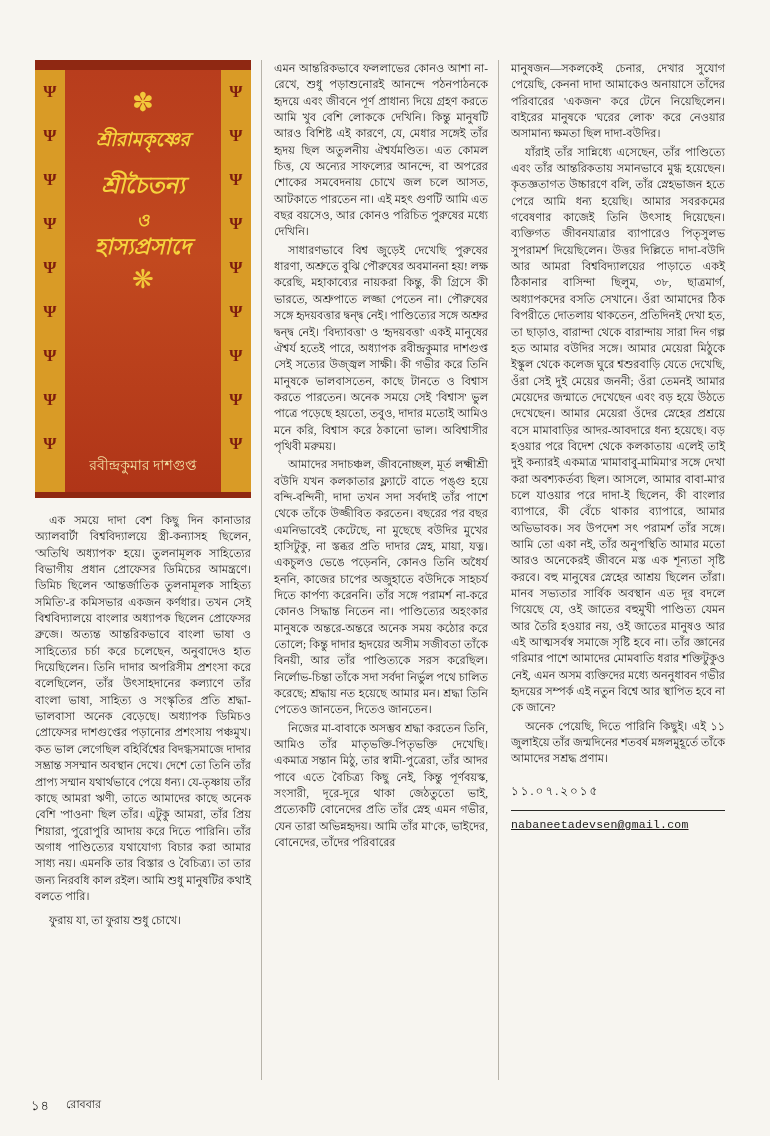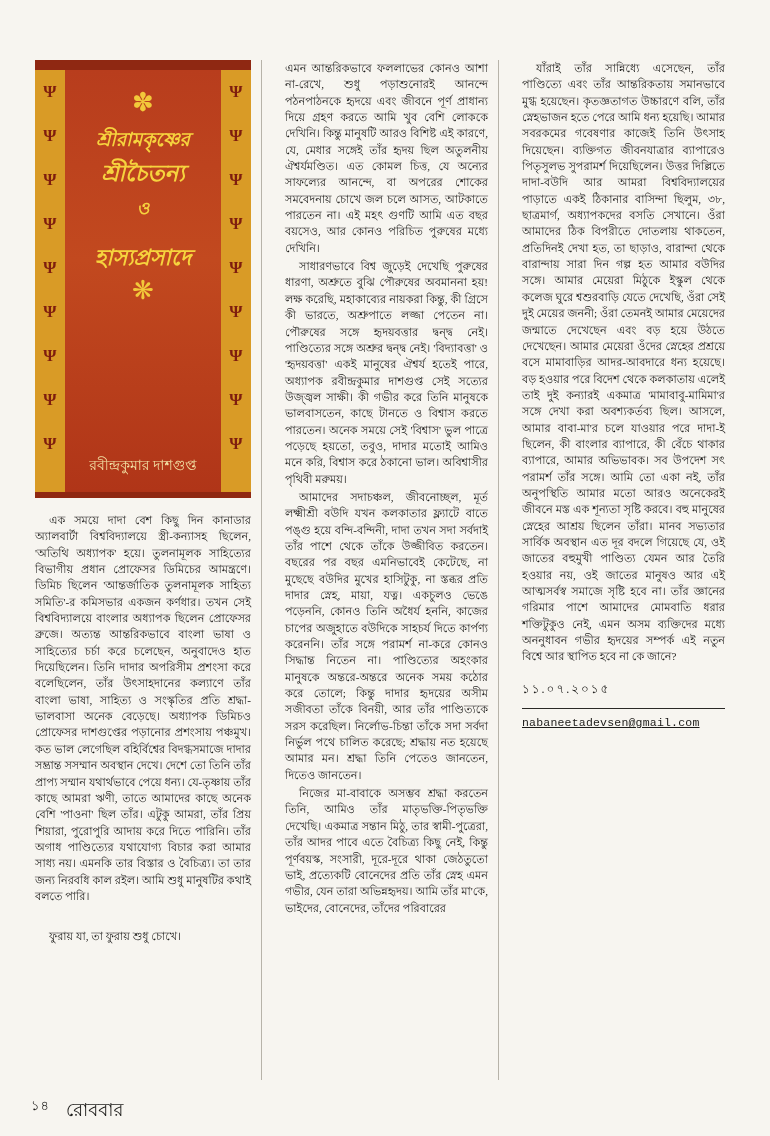--- a/index.html
+++ b/index.html
@@ -24,29 +24,29 @@
   }
   .col{
     width:216px;
     font-size:11.2px;
     line-height:1.46;
     text-align:justify;
     min-height:1020px;
   }
   .col + .col{
     border-left:1px solid #b7b3a9;
-    padding-left:23px;
+    padding-left:12px;
     margin-left:10px;
   }
   .col p{
     margin:0 0 2px 0;
     text-indent:14px;
   }
   .col p.noindent{text-indent:0;}
-  .col p.standalone{margin-top:24px;}
+  .col p.standalone{margin-top:8px;}
 
   
   .cover{
     width:216px;height:438px;
     background:#a63218;
     border-top:10px solid #8f2812;
     border-bottom:6px solid #8f2812;
     box-sizing:border-box;
     display:flex;
     margin-bottom:14px;
@@ -87,37 +87,37 @@
     text-align:left;
     margin-top:6px;
   }
   .cover-title-2{
     color:#f6d33e;
     font-style:italic;
     font-weight:bold;
     font-size:23px;
     line-height:1.25;
     text-align:center;
-    margin-top:8px;
+    margin-top:20px;
   }
   .cover-title-3{
     color:#f6d33e;
     font-style:italic;
     font-weight:bold;
     font-size:17px;
     margin-top:8px;
   }
   .cover-title-4{
     color:#f6d33e;
     font-style:italic;
     font-weight:bold;
     font-size:22px;
     line-height:1.25;
     text-align:right;
-    margin-top:23px;
+    margin-top:0;
   }
   .cover-author{
     color:#f3e3a6;
     font-size:14px;
     margin-top:auto;
     padding-bottom:6px;
     text-align:center;
   }
 
   
@@ -142,21 +142,21 @@
   .footer{
     position:absolute;
     left:31px;
     top:1096px;
     font-size:13px;
     display:flex;
     gap:16px;
     align-items:flex-start;
   }
   .footer .pageno{letter-spacing:1px;}
-  .footer .mag{font-size:18px;}
+  .footer .mag{font-size:11px;}
 </style>
 </head>
 <body>
 
 <div class="page">
 
   <div class="columns">
 
     <div class="col">
 
@@ -195,21 +195,23 @@
     </div>
 
     <div class="col">
       <p class="noindent">এমন আন্তরিকভাবে ফললাভের কোনও আশা না-রেখে, শুধু পড়াশুনোরই আনন্দে পঠনপাঠনকে হৃদয়ে এবং জীবনে পূর্ণ প্রাধান্য দিয়ে গ্রহণ করতে আমি খুব বেশি লোককে দেখিনি। কিন্তু মানুষটি আরও বিশিষ্ট এই কারণে, যে, মেধার সঙ্গেই তাঁর হৃদয় ছিল অতুলনীয় ঐশ্বর্যমণ্ডিত। এত কোমল চিত্ত, যে অন্যের সাফল্যের আনন্দে, বা অপরের শোকের সমবেদনায় চোখে জল চলে আসত, আটকাতে পারতেন না। এই মহৎ গুণটি আমি এত বছর বয়সেও, আর কোনও পরিচিত পুরুষের মধ্যে দেখিনি।</p>
       <p>সাধারণভাবে বিশ্ব জুড়েই দেখেছি পুরুষের ধারণা, অশ্রুতে বুঝি পৌরুষের অবমাননা হয়! লক্ষ করেছি, মহাকাব্যের নায়করা কিন্তু, কী গ্রিসে কী ভারতে, অশ্রুপাতে লজ্জা পেতেন না। পৌরুষের সঙ্গে হৃদয়বত্তার দ্বন্দ্ব নেই। পাণ্ডিত্যের সঙ্গে অশ্রুর দ্বন্দ্ব নেই। 'বিদ্যাবত্তা' ও 'হৃদয়বত্তা' একই মানুষের ঐশ্বর্য হতেই পারে, অধ্যাপক রবীন্দ্রকুমার দাশগুপ্ত সেই সত্যের উজ্জ্বল সাক্ষী। কী গভীর করে তিনি মানুষকে ভালবাসতেন, কাছে টানতে ও বিশ্বাস করতে পারতেন। অনেক সময়ে সেই 'বিশ্বাস' ভুল পাত্রে পড়েছে হয়তো, তবুও, দাদার মতোই আমিও মনে করি, বিশ্বাস করে ঠকানো ভাল। অবিশ্বাসীর পৃথিবী মরুময়।</p>
       <p>আমাদের সদাচঞ্চল, জীবনোচ্ছল, মূর্ত লক্ষ্মীশ্রী বউদি যখন কলকাতার ফ্ল্যাটে বাতে পঙ্গু হয়ে বন্দি-বন্দিনী, দাদা তখন সদা সর্বদাই তাঁর পাশে থেকে তাঁকে উজ্জীবিত করতেন। বছরের পর বছর এমনিভাবেই কেটেছে, না মুছেছে বউদির মুখের হাসিটুকু, না স্তব্ধর প্রতি দাদার স্নেহ, মায়া, যত্ন। একচুলও ভেঙে পড়েননি, কোনও তিনি অধৈর্য হননি, কাজের চাপের অজুহাতে বউদিকে সাহচর্য দিতে কার্পণ্য করেননি। তাঁর সঙ্গে পরামর্শ না-করে কোনও সিদ্ধান্ত নিতেন না। পাণ্ডিত্যের অহংকার মানুষকে অন্তরে-অন্তরে অনেক সময় কঠোর করে তোলে; কিন্তু দাদার হৃদয়ের অসীম সজীবতা তাঁকে বিনয়ী, আর তাঁর পাণ্ডিত্যকে সরস করেছিল। নির্লোভ-চিন্তা তাঁকে সদা সর্বদা নির্ভুল পথে চালিত করেছে; শ্রদ্ধায় নত হয়েছে আমার মন। শ্রদ্ধা তিনি পেতেও জানতেন, দিতেও জানতেন।</p>
       <p>নিজের মা-বাবাকে অসম্ভব শ্রদ্ধা করতেন তিনি, আমিও তাঁর মাতৃভক্তি-পিতৃভক্তি দেখেছি। একমাত্র সন্তান মিঠু, তার স্বামী-পুত্রেরা, তাঁর আদর পাবে এতে বৈচিত্র্য কিছু নেই, কিন্তু পূর্ণবয়স্ক, সংসারী, দূরে-দূরে থাকা জেঠতুতো ভাই, প্রত্যেকটি বোনেদের প্রতি তাঁর স্নেহ এমন গভীর, যেন তারা অভিন্নহৃদয়। আমি তাঁর মা'কে, ভাইদের, বোনেদের, তাঁদের পরিবারের</p>
     </div>
 
     <div class="col">
+      <p class="noindent">মানুষজন—সকলকেই চেনার, দেখার সুযোগ পেয়েছি, কেননা দাদা আমাকেও অনায়াসে তাঁদের পরিবারের 'একজন' করে টেনে নিয়েছিলেন। বাইরের মানুষকে 'ঘরের লোক' করে নেওয়ার অসামান্য ক্ষমতা ছিল দাদা-বউদির।</p>
       <p>যাঁরাই তাঁর সান্নিধ্যে এসেছেন, তাঁর পাণ্ডিত্যে এবং তাঁর আন্তরিকতায় সমানভাবে মুগ্ধ হয়েছেন। কৃতজ্ঞতাগত উচ্চারণে বলি, তাঁর স্নেহভাজন হতে পেরে আমি ধন্য হয়েছি। আমার সবরকমের গবেষণার কাজেই তিনি উৎসাহ দিয়েছেন। ব্যক্তিগত জীবনযাত্রার ব্যাপারেও পিতৃসুলভ সুপরামর্শ দিয়েছিলেন। উত্তর দিল্লিতে দাদা-বউদি আর আমরা বিশ্ববিদ্যালয়ের পাড়াতে একই ঠিকানার বাসিন্দা ছিলুম, ৩৮, ছাত্রমার্গ, অধ্যাপকদের বসতি সেখানে। ওঁরা আমাদের ঠিক বিপরীতে দোতলায় থাকতেন, প্রতিদিনই দেখা হত, তা ছাড়াও, বারান্দা থেকে বারান্দায় সারা দিন গল্প হত আমার বউদির সঙ্গে। আমার মেয়েরা মিঠুকে ইস্কুল থেকে কলেজ ঘুরে শ্বশুরবাড়ি যেতে দেখেছি, ওঁরা সেই দুই মেয়ের জননী; ওঁরা তেমনই আমার মেয়েদের জন্মাতে দেখেছেন এবং বড় হয়ে উঠতে দেখেছেন। আমার মেয়েরা ওঁদের স্নেহের প্রশ্রয়ে বসে মামাবাড়ির আদর-আবদারে ধন্য হয়েছে। বড় হওয়ার পরে বিদেশ থেকে কলকাতায় এলেই তাই দুই কন্যারই একমাত্র 'মামাবাবু-মামিমা'র সঙ্গে দেখা করা অবশ্যকর্তব্য ছিল। আসলে, আমার বাবা-মা'র চলে যাওয়ার পরে দাদা-ই ছিলেন, কী বাংলার ব্যাপারে, কী বেঁচে থাকার ব্যাপারে, আমার অভিভাবক। সব উপদেশ সৎ পরামর্শ তাঁর সঙ্গে। আমি তো একা নই, তাঁর অনুপস্থিতি আমার মতো আরও অনেকেরই জীবনে মস্ত এক শূন্যতা সৃষ্টি করবে। বহু মানুষের স্নেহের আশ্রয় ছিলেন তাঁরা। মানব সভ্যতার সার্বিক অবস্থান এত দূর বদলে গিয়েছে যে, ওই জাতের বহুমুখী পাণ্ডিত্য যেমন আর তৈরি হওয়ার নয়, ওই জাতের মানুষও আর এই আত্মসর্বস্ব সমাজে সৃষ্টি হবে না। তাঁর জ্ঞানের গরিমার পাশে আমাদের মোমবাতি ধরার শক্তিটুকুও নেই, এমন অসম ব্যক্তিদের মধ্যে অননুধাবন গভীর হৃদয়ের সম্পর্ক এই নতুন বিশ্বে আর স্থাপিত হবে না কে জানে?</p>
+      <p>অনেক পেয়েছি, দিতে পারিনি কিছুই। এই ১১ জুলাইয়ে তাঁর জন্মদিনের শতবর্ষ মঙ্গলমুহূর্তে তাঁকে আমাদের সশ্রদ্ধ প্রণাম।</p>
 
       <div class="date-line">১১.০৭.২০১৫</div>
       <div class="email-box">nabaneetadevsen@gmail.com</div>
     </div>
 
   </div>
 
   <div class="footer">
     <span class="pageno">১৪</span>
     <span class="mag">রোববার</span>

